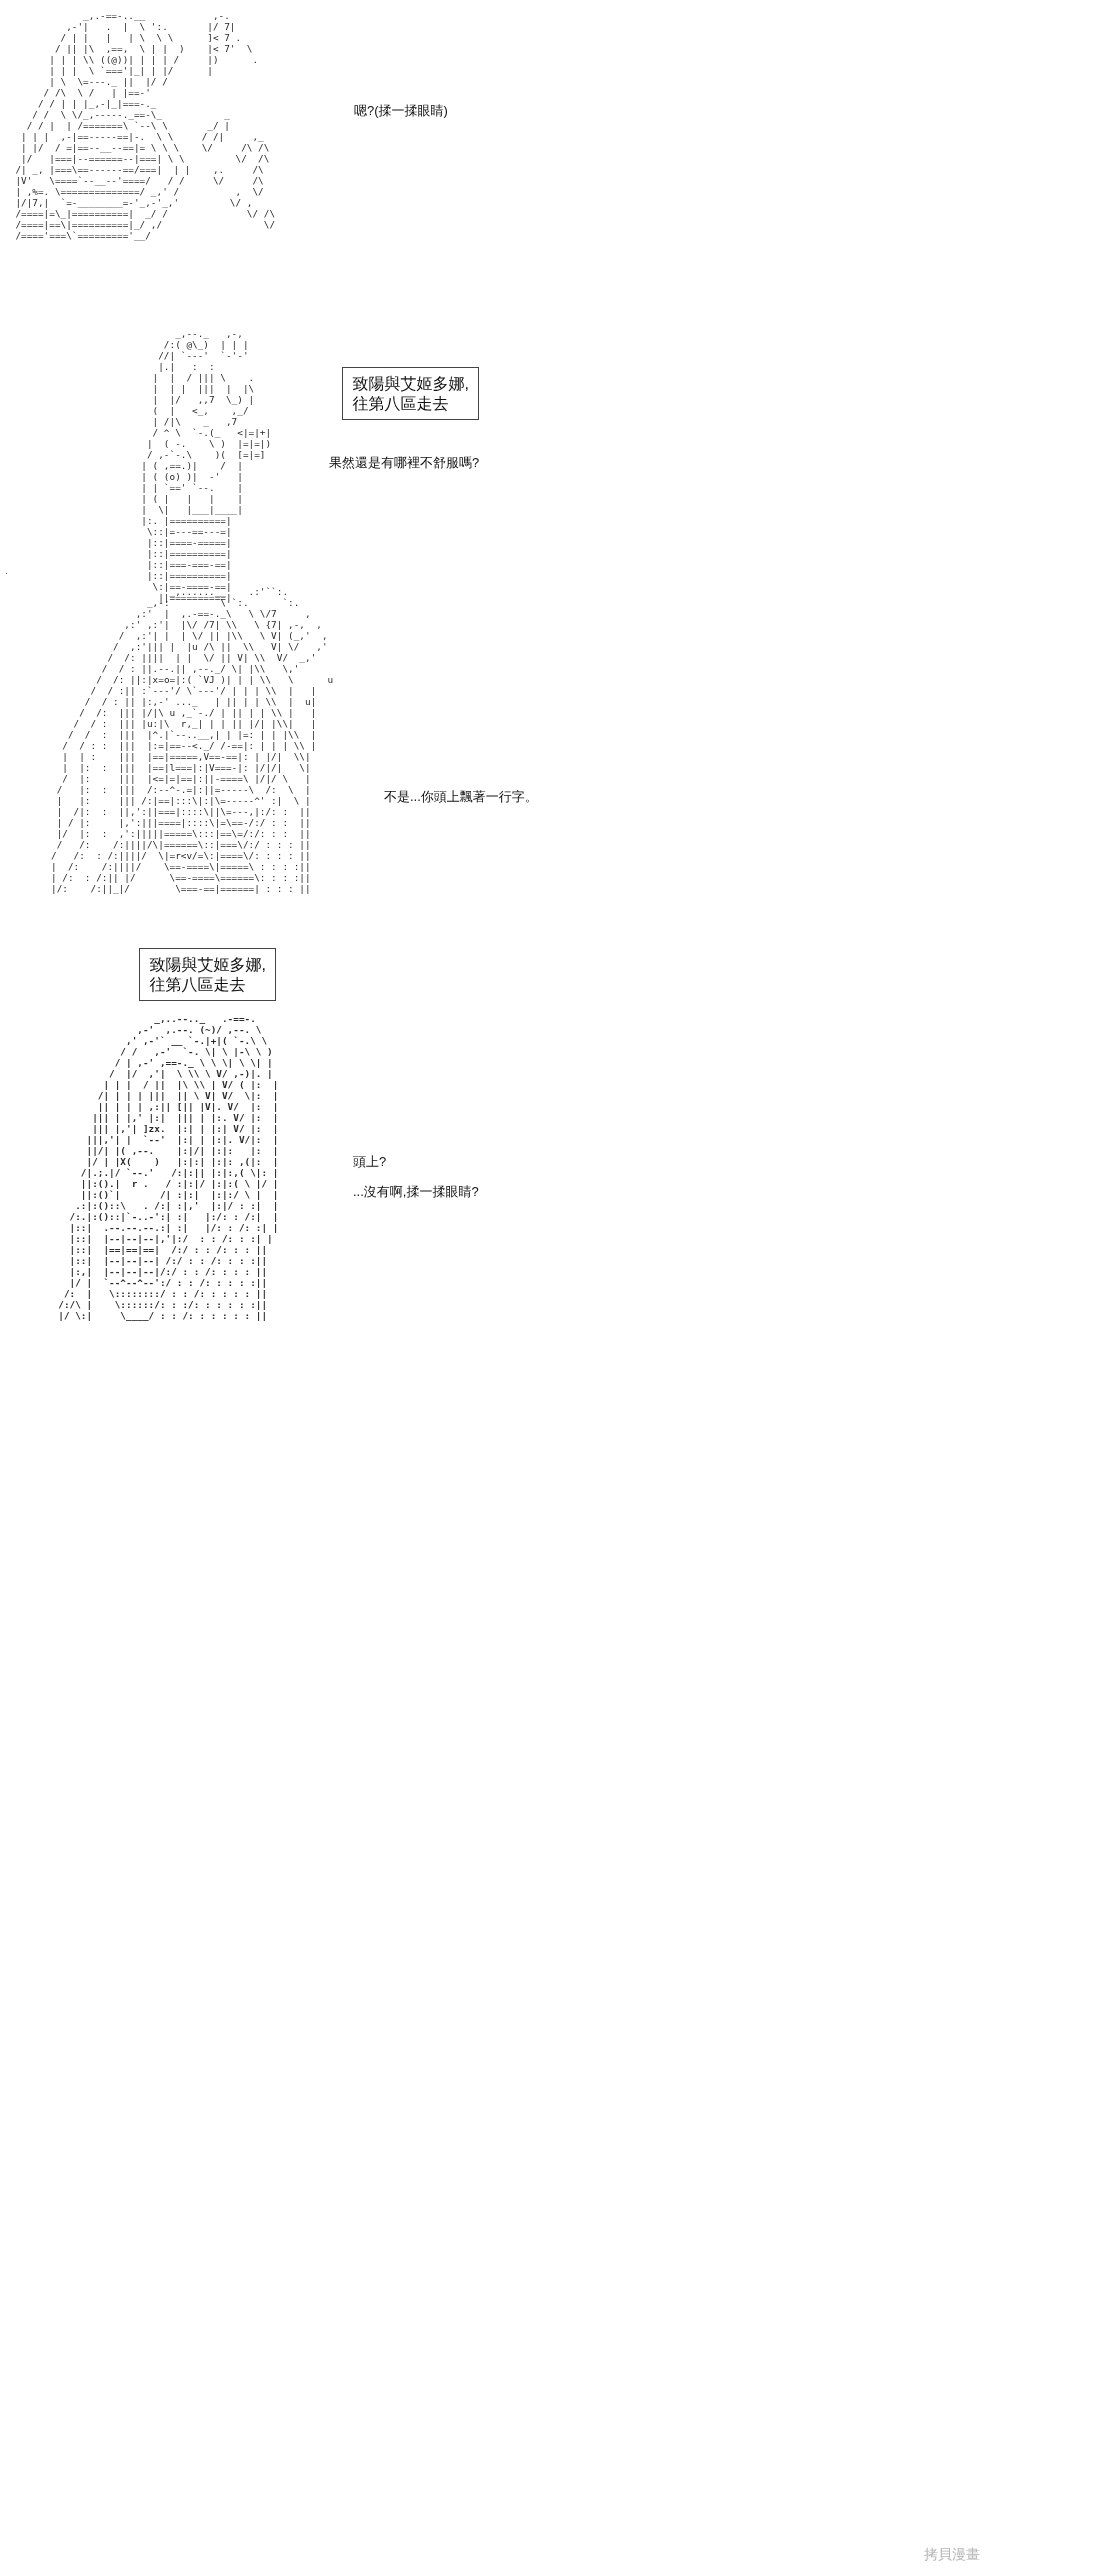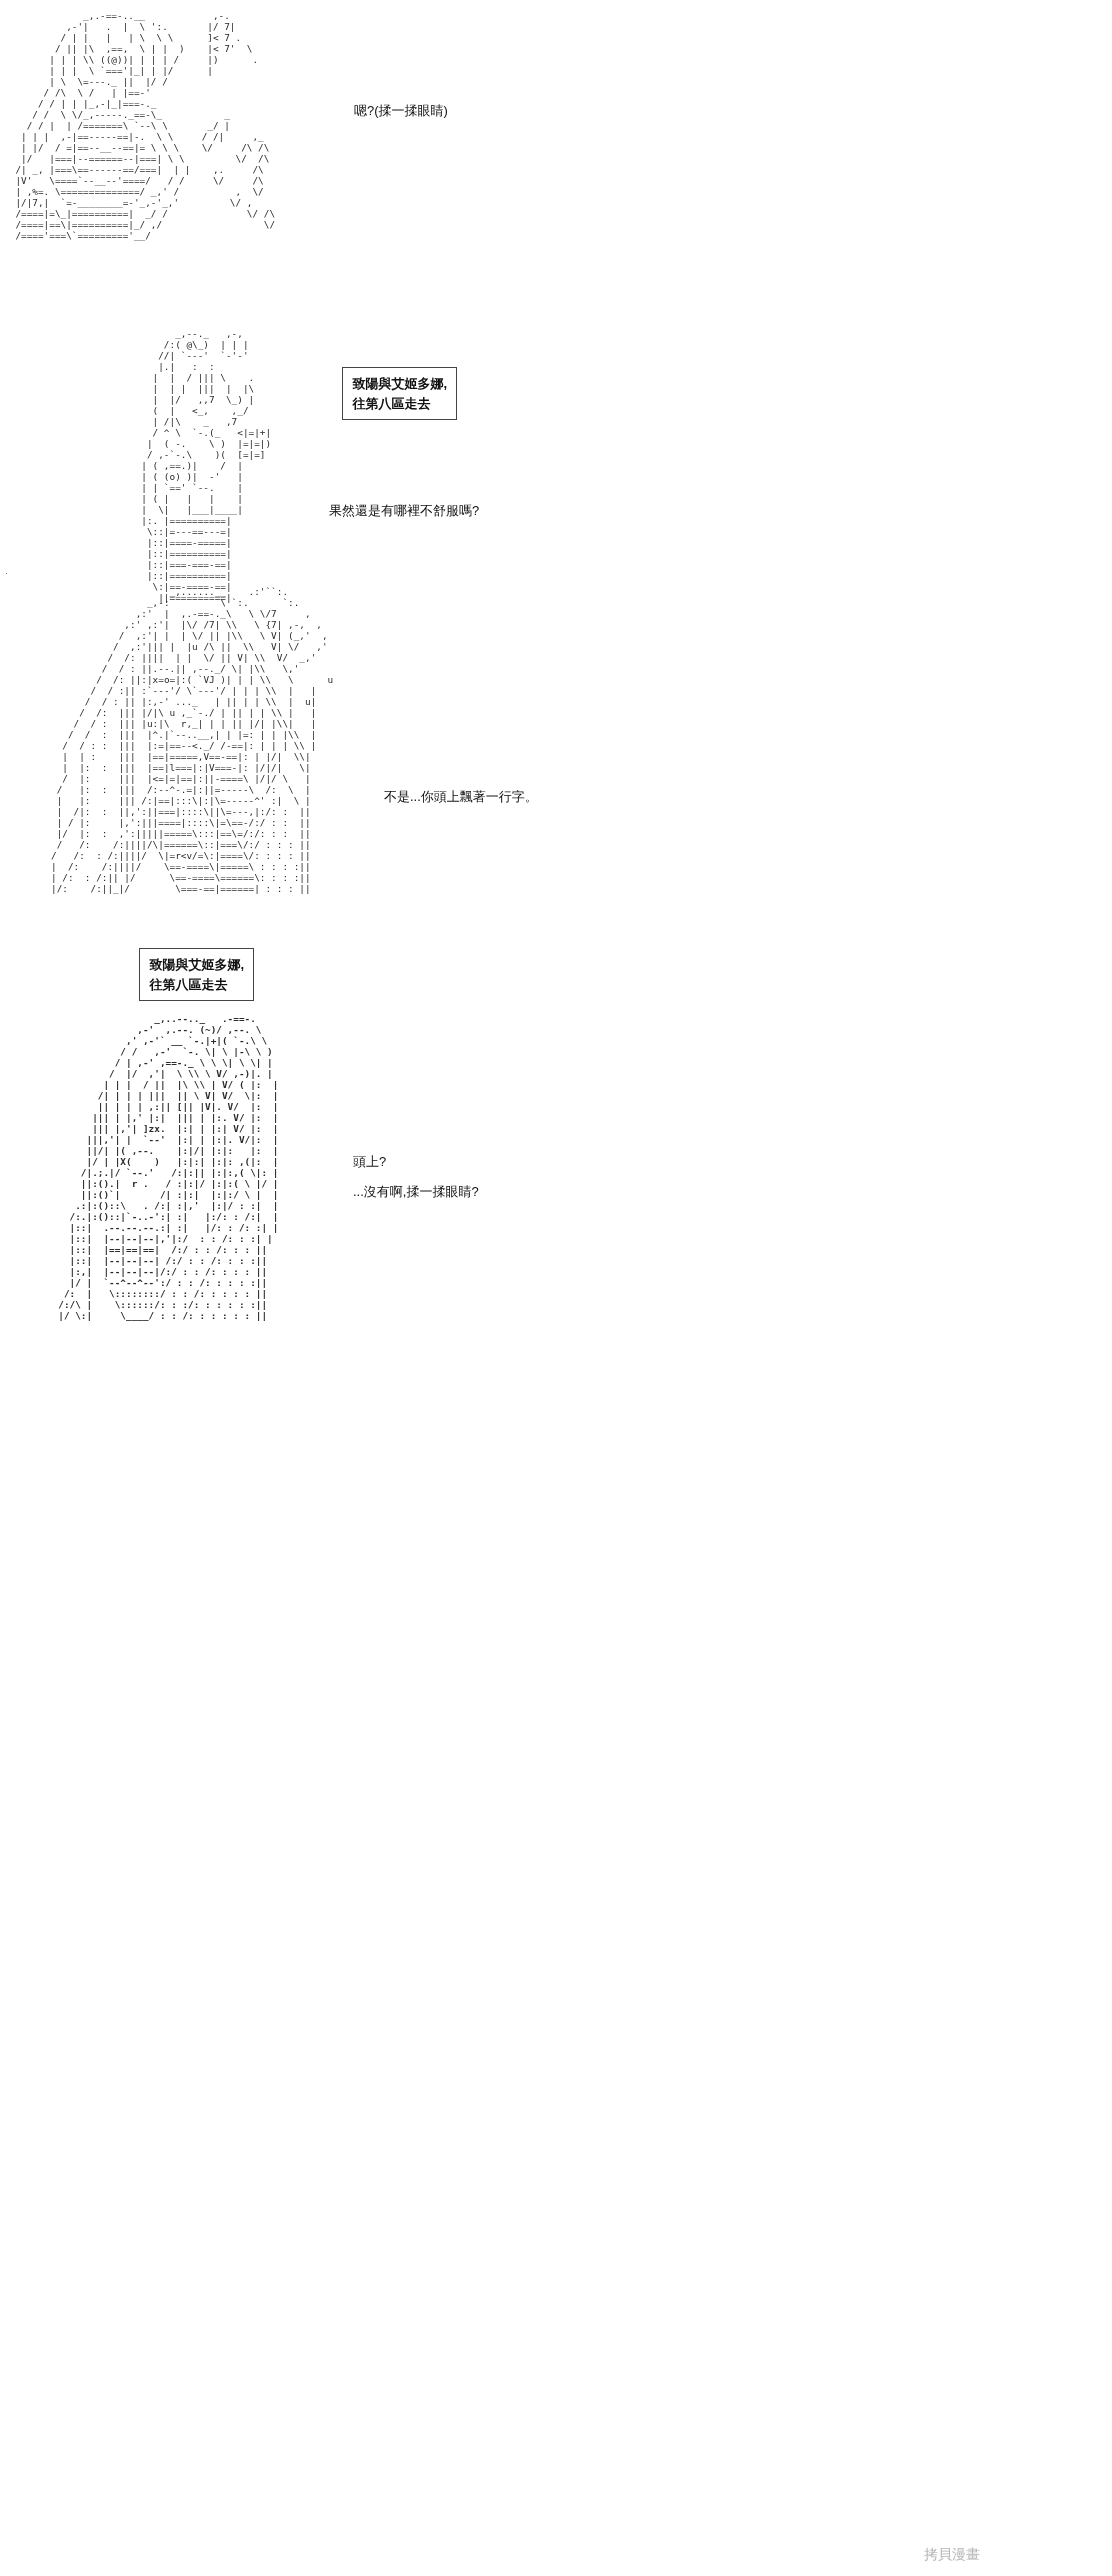--- a/index.html
+++ b/index.html
@@ -28,25 +28,24 @@
     line-height: 17px;
     color: #111111;
     white-space: nowrap;
     font-family: "Liberation Sans", sans-serif;
   }
   .caption-box {
     position: absolute;
     border: 0.9px solid #444444;
     background: #ffffff;
     padding: 6px 9.4px;
-    font-size: 13px;
+    font-size: 16px;
     line-height: 19.7px;
     color: #111111;
     white-space: nowrap;
-    font-weight: bold;
   }
   .stray {
     position: absolute;
     font-size: 8.6px;
     color: #555555;
   }
   .watermark {
     position: absolute;
     right: 19px;
     bottom: 12px;
@@ -108,21 +107,21 @@
    |::|===-===-==|
    |::|==========|
     \:|==-====-==|
      ||==========|</pre>
 
   <div class="caption-box" style="left:342px; top:367px;">
     <div class="caption-line">致陽與艾姬多娜,</div>
     <div class="caption-line">往第八區走去</div>
   </div>
 
-  <div class="dialogue" style="left:329px; top:454px;margin-top:48px;">果然還是有哪裡不舒服嗎?</div>
+  <div class="dialogue" style="left:329px; top:454px;">果然還是有哪裡不舒服嗎?</div>
 
   <div class="stray" style="left:5.1px; top:568px;">·</div>
 
   <pre class="aa" style="left:51px; top:586px;">                     _,......__    .:'``:.
                  _,-:         \ `:.      `:.
                ,:'  |  ,.-==-._\   \ \/7     ,
              ,:' ,:'|  |\/ /7| \\   \ {7| ,-,  ,
             /  ,:'| |  | \/ || |\\   \ V| (_,'  ,
            /  ,:'||| |  |u /\ ||  \\   V| \/   ,'
           /  /: ||||  | |  \/ || V| \\  V/  _,'

